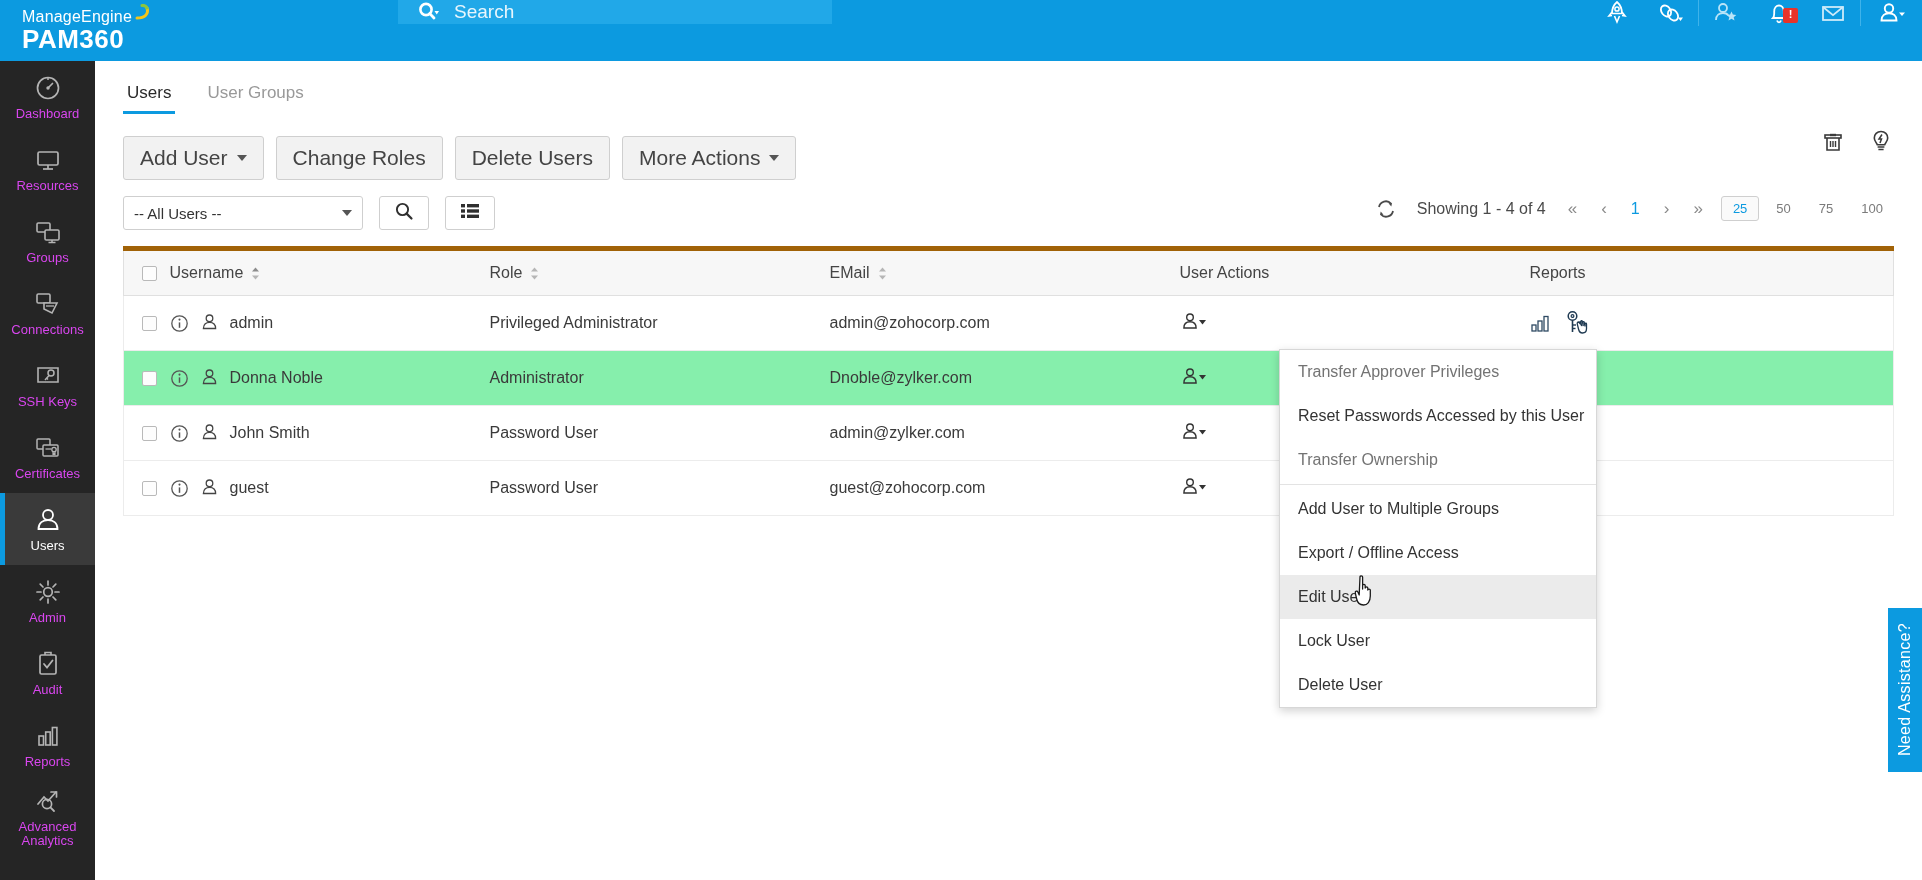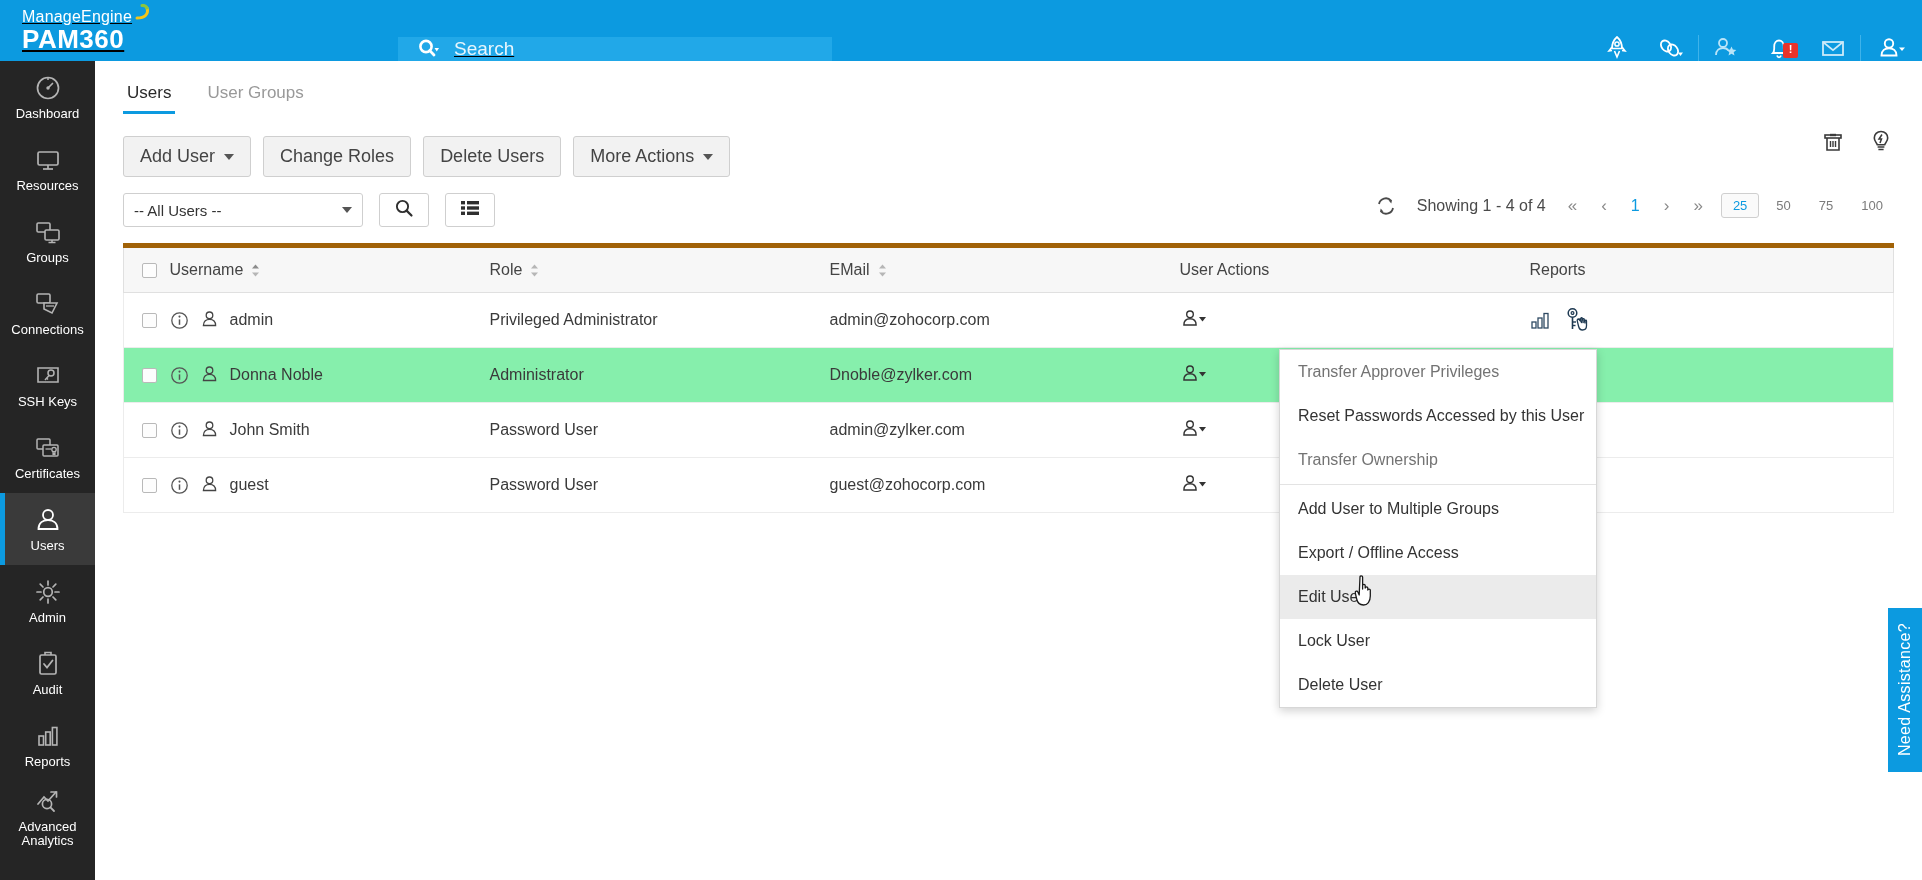--- a/index.html
+++ b/index.html
@@ -6,21 +6,21 @@
   html, body {
     width: 1922px; height: 880px;
     font-family: "Liberation Sans", sans-serif;
     background: #ffffff;
     overflow: hidden;
   }
 
   
   .topbar {
     position: absolute; top: 0; left: 0; width: 1922px; height: 61px;
-    background: #0c9ae0; display: flex; align-items: flex-end; text-decoration: underline;
+    background: #0c9ae0; display: flex; align-items: flex-start;
   }
   .brand {
     width: 398px; height: 61px; background: #0c9ae0;
     display: flex; flex-direction: column; justify-content: center;
     padding-left: 22px; color: #fff;
   }
   .brand-me { font-size: 16px; letter-spacing: .2px; display: flex; align-items: center; }
   .brand-swoosh { display: inline-block; margin-left: 2px; margin-top: -5px; }
   .brand-pam { font-size: 26px; font-weight: bold; letter-spacing: .5px; line-height: 1.05; }
 
@@ -53,38 +53,38 @@
   }
   .nav-item {
     position: relative; height: 72px; display: flex; flex-direction: column;
     align-items: center; justify-content: center; gap: 4px; cursor: pointer;
   }
   .nav-item.active { background: #3a3a3a; }
   .nav-item.active::before {
     content: ""; position: absolute; left: 0; top: 0; bottom: 0; width: 5px;
     background: #0c9ae0;
   }
-  .nav-label { color: #ffffff; font-size: 13px; text-align: center; line-height: 14px; }
+  .nav-label { color: #d946ef; font-size: 13px; text-align: center; line-height: 14px; }
   .nav-item.active .nav-label { color: #ffffff; }
   .nav-icon { height: 30px; display: flex; align-items: center; justify-content: center; }
 
   
   .main { position: absolute; top: 61px; left: 95px; width: 1827px; height: 819px; background: #fff; }
 
   .tabs { display: flex; gap: 0; padding: 12px 28px 0 28px; }
   .tab {
     font-size: 17px; color: #999; padding: 10px 4px 8px 4px; margin-right: 28px;
     cursor: pointer; border-bottom: 3px solid transparent;
   }
   .tab.active { color: #2a2a2a; border-bottom-color: #0c9ae0; }
 
   .toolbar { display: flex; align-items: center; padding: 22px 28px 0 28px; position: relative; }
   .btn {
     background: #f2f2f2; border: 1px solid #cfcfcf; border-radius: 3px;
-    font-size: 18px; color: #444; padding: 9px 16px; margin-right: 12px;
+    font-size: 21px; color: #444; padding: 9px 16px; margin-right: 12px;
     cursor: pointer; display: inline-flex; align-items: center; gap: 9px;
     font-family: "Liberation Sans", sans-serif;
   }
   .caret { width: 0; height: 0; border-left: 5px solid transparent;
            border-right: 5px solid transparent; border-top: 6px solid #555; }
 
   .toolbar-right { position: absolute; right: 28px; top: 14px; display: flex; gap: 22px; }
   .tool-ico { cursor: pointer; display: flex; align-items: center; }
 
   .filterbar { display: flex; align-items: center; padding: 16px 28px 0 28px; position: relative; }

